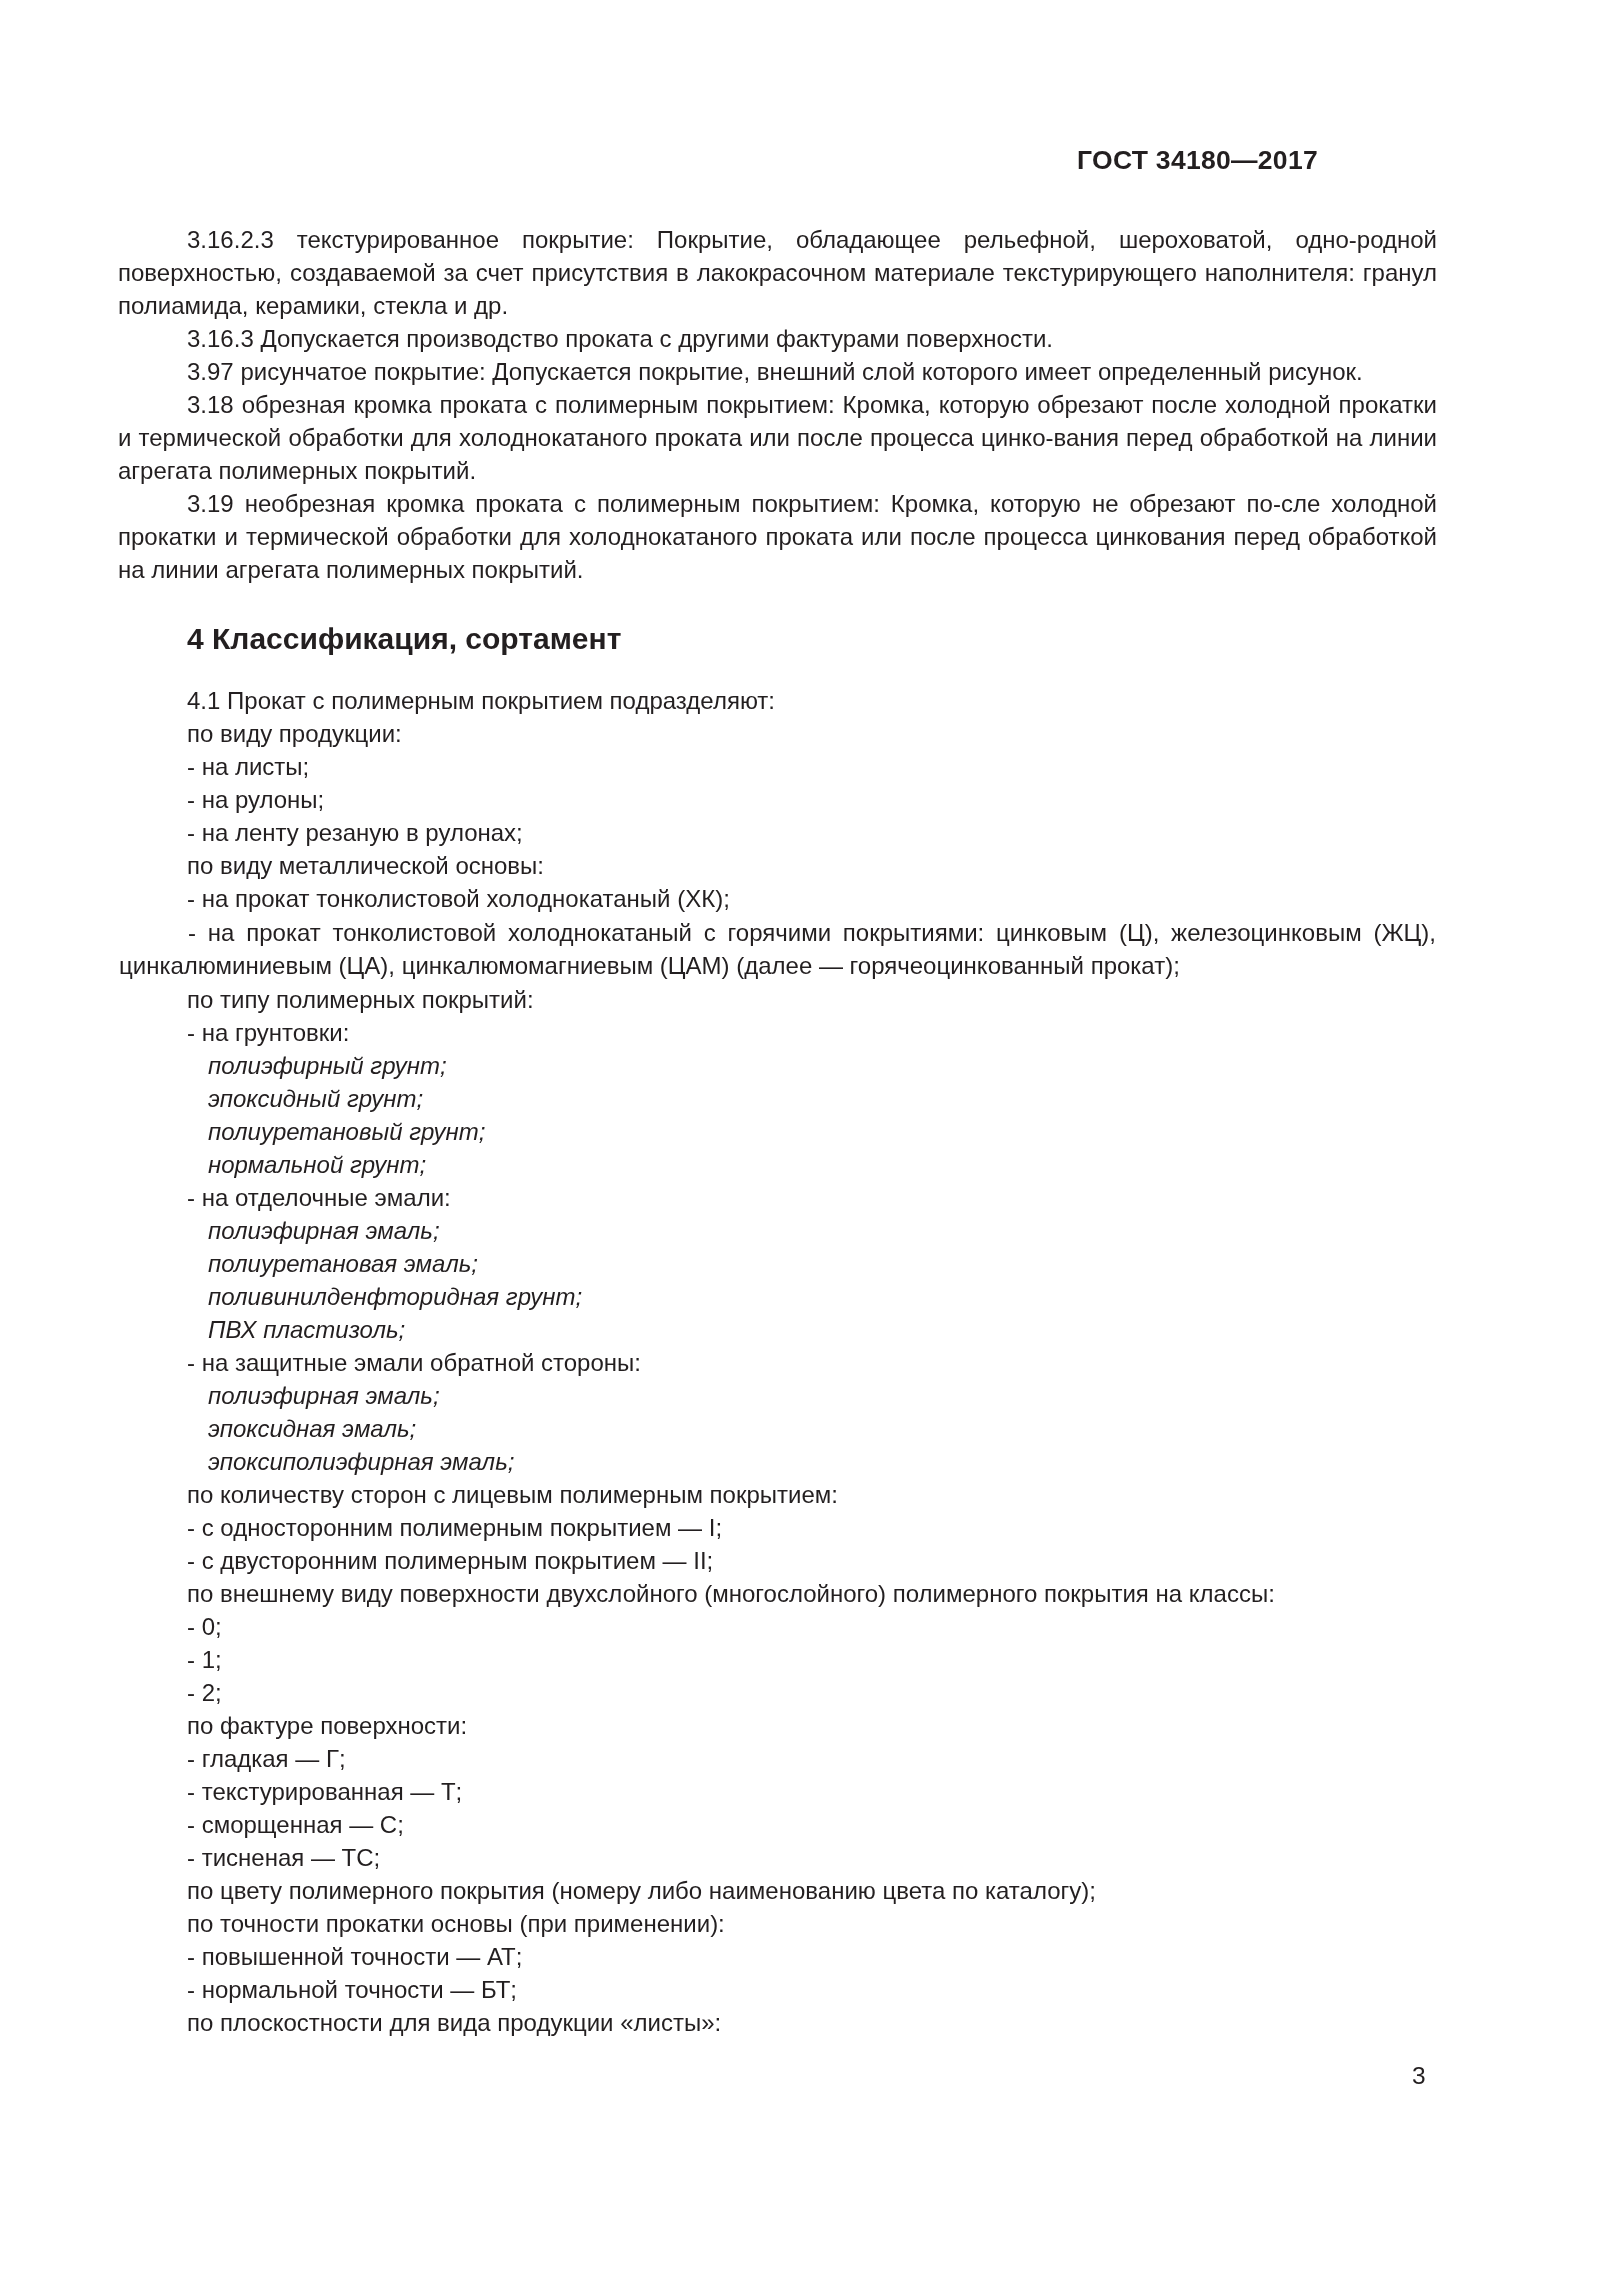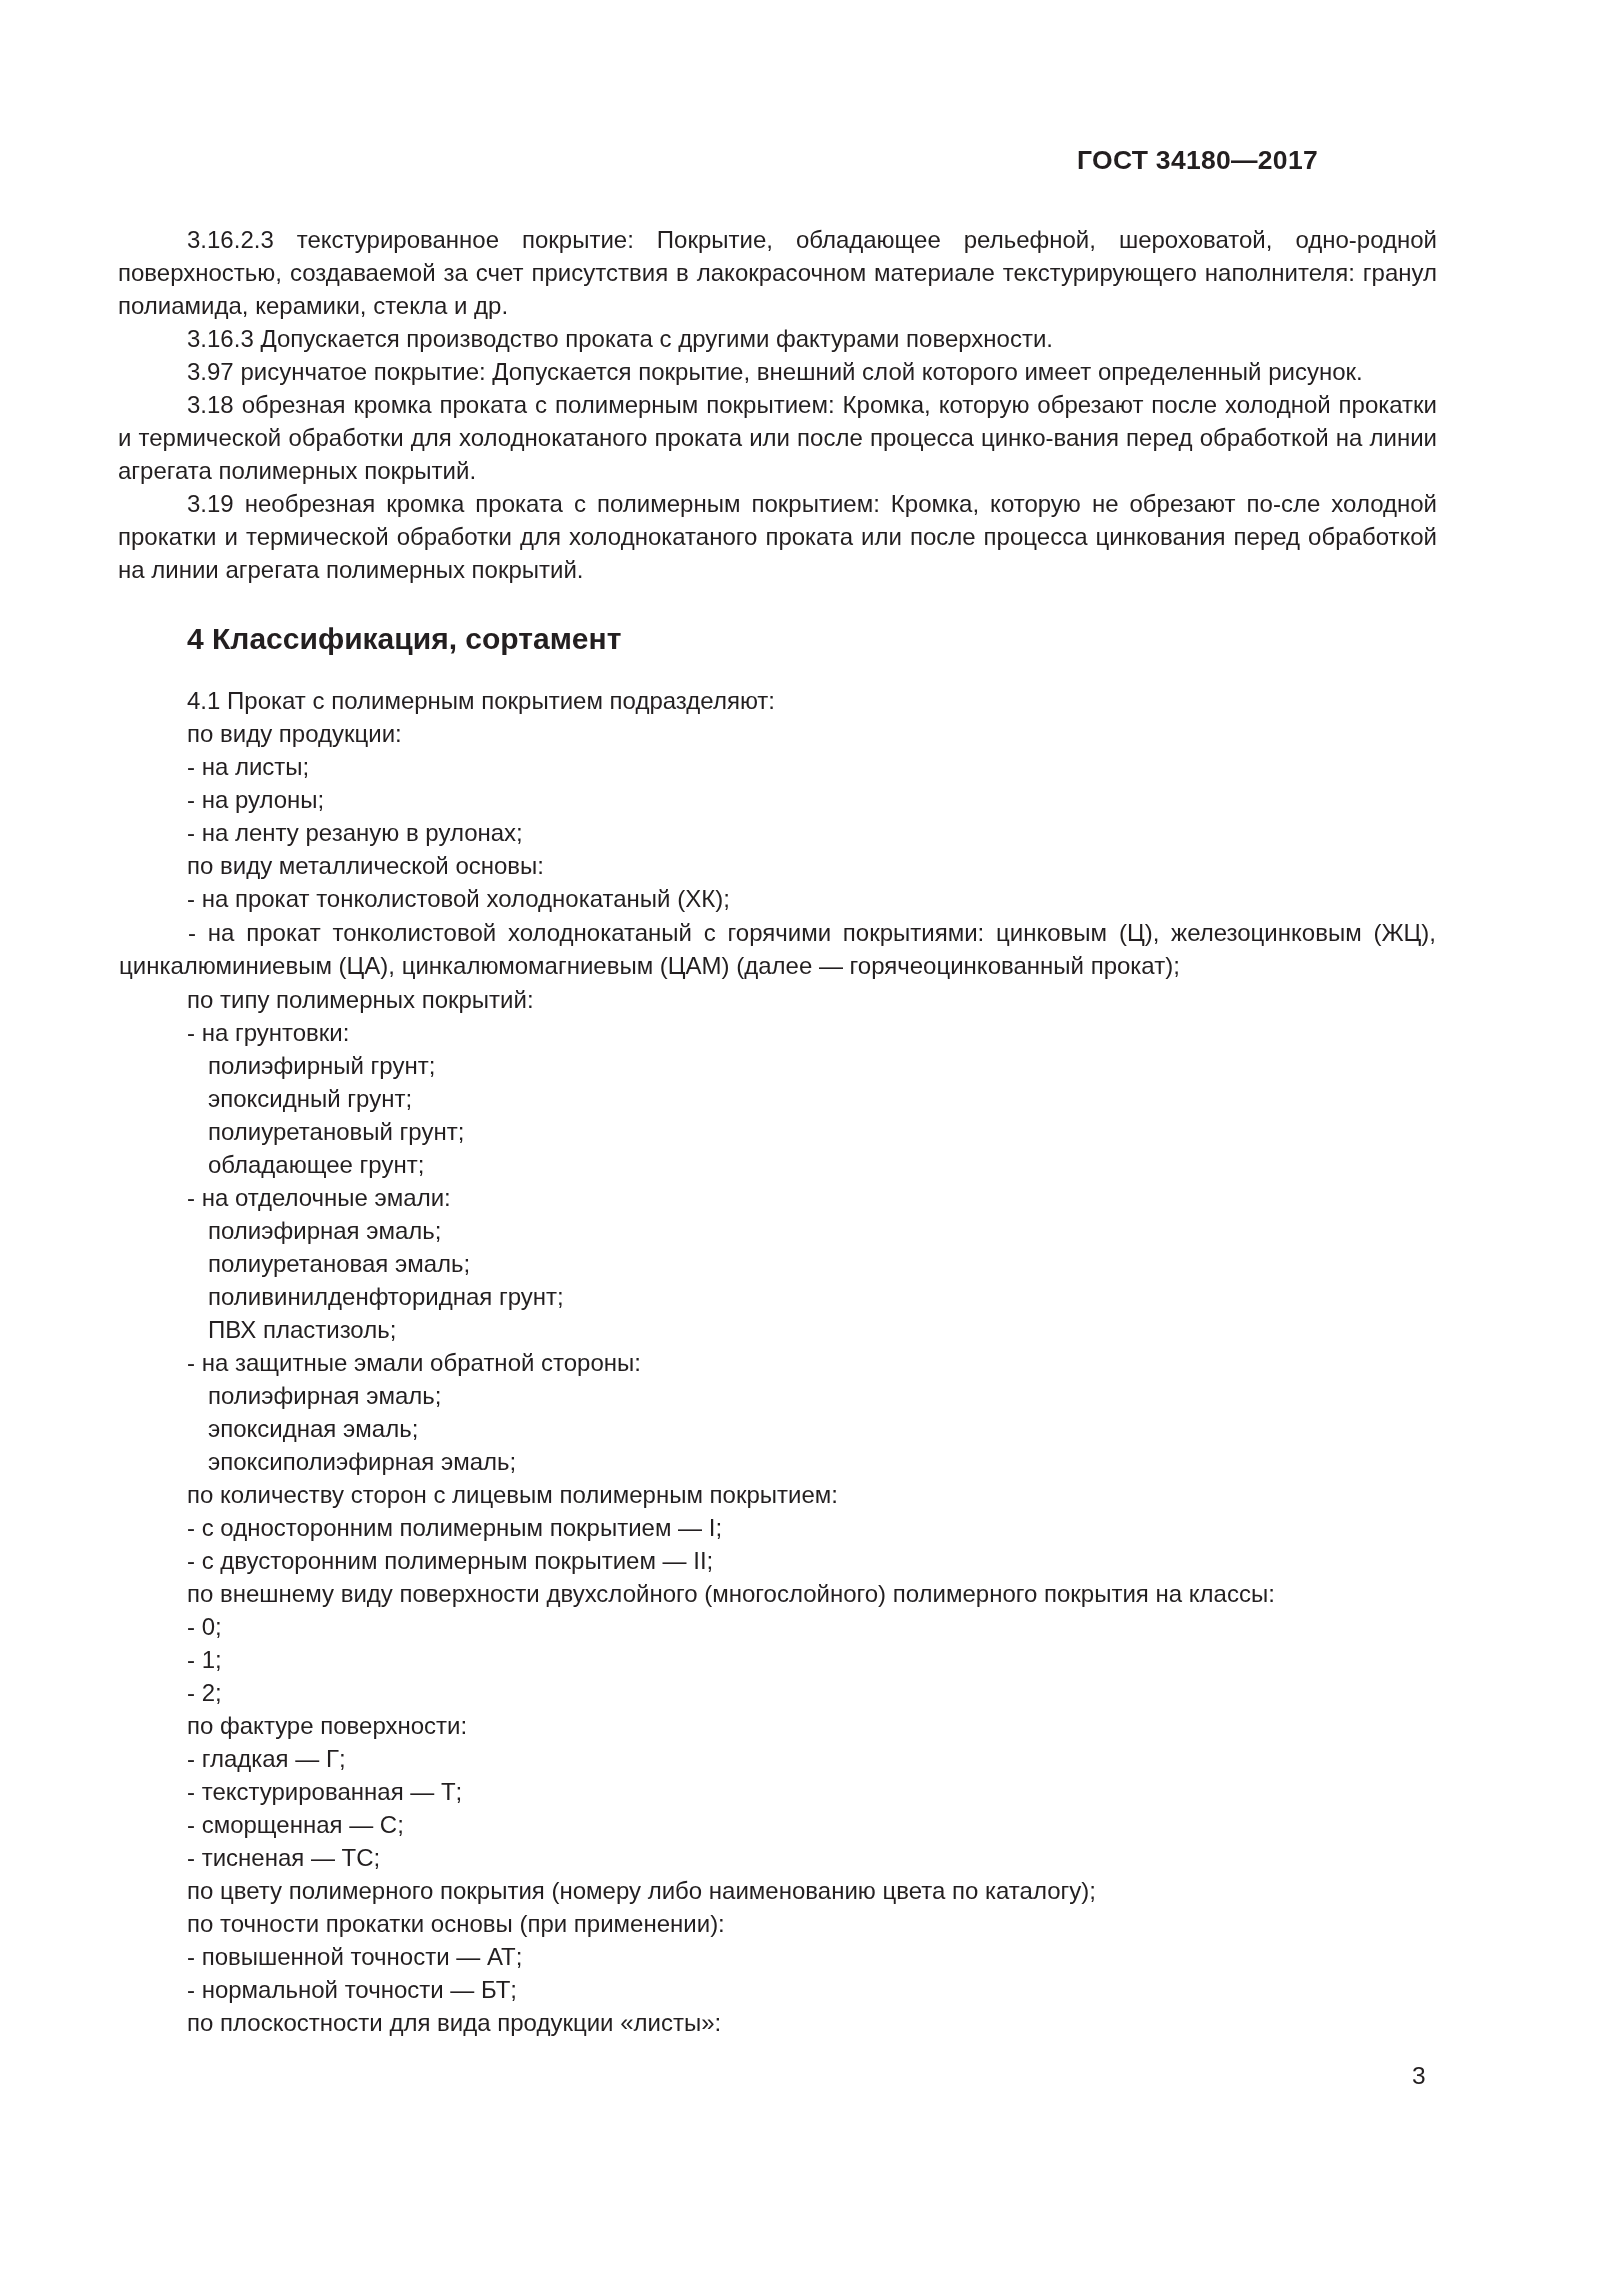--- a/index.html
+++ b/index.html
@@ -44,20 +44,21 @@
       hyphens: manual;
     }
     .para b { font-weight: normal; }
     .line {
       margin: 0;
       padding-left: 69px;
       white-space: nowrap;
     }
     .line.sub {
       padding-left: 90px;
+      font-style: italic;
     }
     .wrapline {
       margin: 1px;
       text-indent: 69px;
       text-align: justify;
     }
     .section-title {
       margin: 33px 0 25.5px 69px;
       font-weight: bold;
       font-size: 30px;
@@ -103,21 +104,21 @@
     </div>
 
     <p class="wrapline">- на прокат тонколистовой холоднокатаный с горячими покрытиями: цинковым (Ц), железоцинковым (ЖЦ), цинкалюминиевым (ЦА), цинкалюмомагниевым (ЦАМ) (далее — горячеоцинкованный прокат);</p>
 
     <div>
       <p class="line">по типу полимерных покрытий:</p>
       <p class="line">- на грунтовки:</p>
       <p class="line sub">полиэфирный грунт;</p>
       <p class="line sub">эпоксидный грунт;</p>
       <p class="line sub">полиуретановый грунт;</p>
-      <p class="line sub">обладающее грунт;</p>
+      <p class="line sub">нормальной грунт;</p>
       <p class="line">- на отделочные эмали:</p>
       <p class="line sub">полиэфирная эмаль;</p>
       <p class="line sub">полиуретановая эмаль;</p>
       <p class="line sub">поливинилденфторидная грунт;</p>
       <p class="line sub">ПВХ пластизоль;</p>
       <p class="line">- на защитные эмали обратной стороны:</p>
       <p class="line sub">полиэфирная эмаль;</p>
       <p class="line sub">эпоксидная эмаль;</p>
       <p class="line sub">эпоксиполиэфирная эмаль;</p>
       <p class="line">по количеству сторон с лицевым полимерным покрытием:</p>

